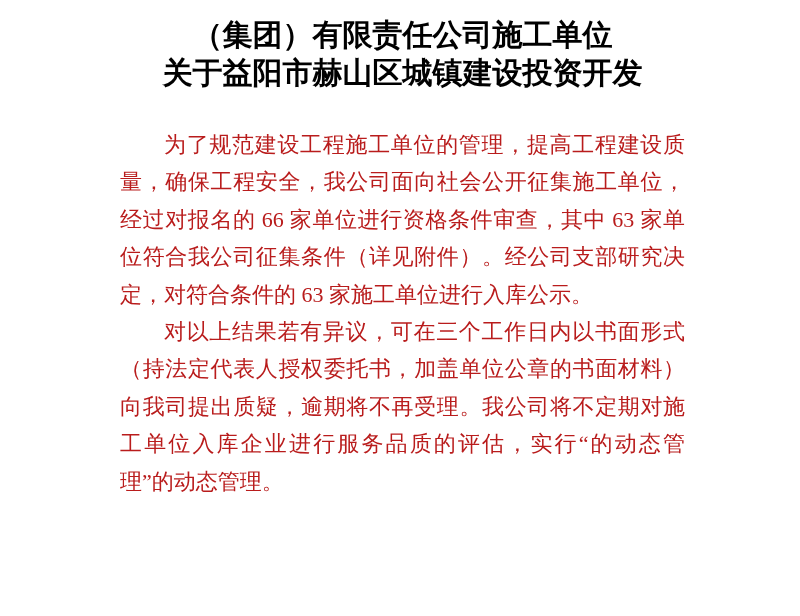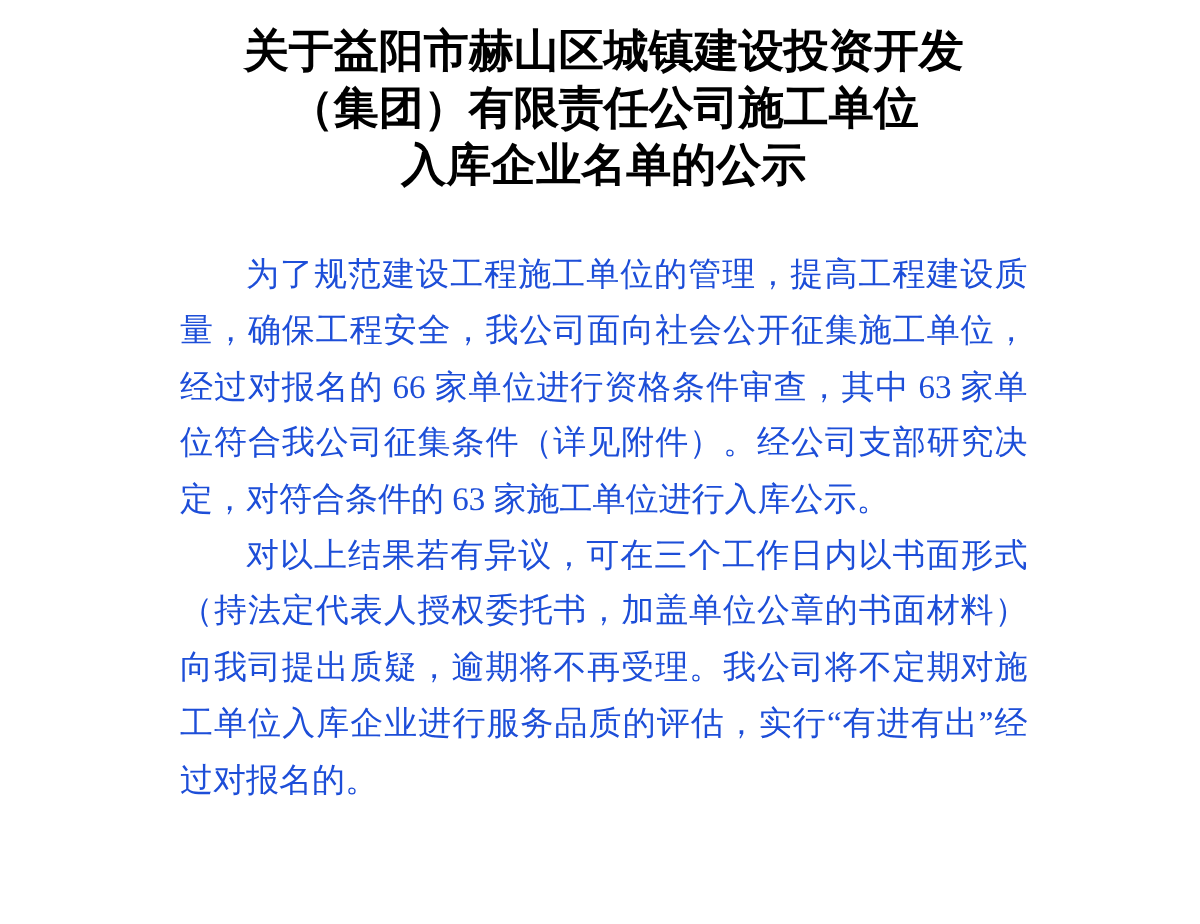--- a/index.html
+++ b/index.html
@@ -30,36 +30,35 @@
   }
   .title-line {
     display: block;
     white-space: nowrap;
   }
   .doc-body {
     margin-top: 34px;
     font-family: "Liberation Serif", "DejaVu Serif", serif;
     font-size: 22px;
     line-height: 37.4px;
-    color: #1d4ed8;
+    color: #b91c1c;
     text-align: justify;
   }
   .para {
     margin: 0;
     padding: 0;
     text-indent: 2em;
   }
 </style>
 </head>
 <body>
 
 <div class="page">
   <h1 class="title">
+    <span class="title-line">（集团）有限责任公司施工单位</span>
     <span class="title-line">关于益阳市赫山区城镇建设投资开发</span>
-    <span class="title-line">（集团）有限责任公司施工单位</span>
-    <span class="title-line">入库企业名单的公示</span>
   </h1>
 
   <div class="doc-body">
     <p class="para">为了规范建设工程施工单位的管理，提高工程建设质量，确保工程安全，我公司面向社会公开征集施工单位，经过对报名的 66 家单位进行资格条件审查，其中 63 家单位符合我公司征集条件（详见附件）。经公司支部研究决定，对符合条件的 63 家施工单位进行入库公示。</p>
-    <p class="para">对以上结果若有异议，可在三个工作日内以书面形式（持法定代表人授权委托书，加盖单位公章的书面材料）向我司提出质疑，逾期将不再受理。我公司将不定期对施工单位入库企业进行服务品质的评估，实行“有进有出”经过对报名的。</p>
+    <p class="para">对以上结果若有异议，可在三个工作日内以书面形式（持法定代表人授权委托书，加盖单位公章的书面材料）向我司提出质疑，逾期将不再受理。我公司将不定期对施工单位入库企业进行服务品质的评估，实行“的动态管理”的动态管理。</p>
   </div>
 </div>
 
 </body></html>

